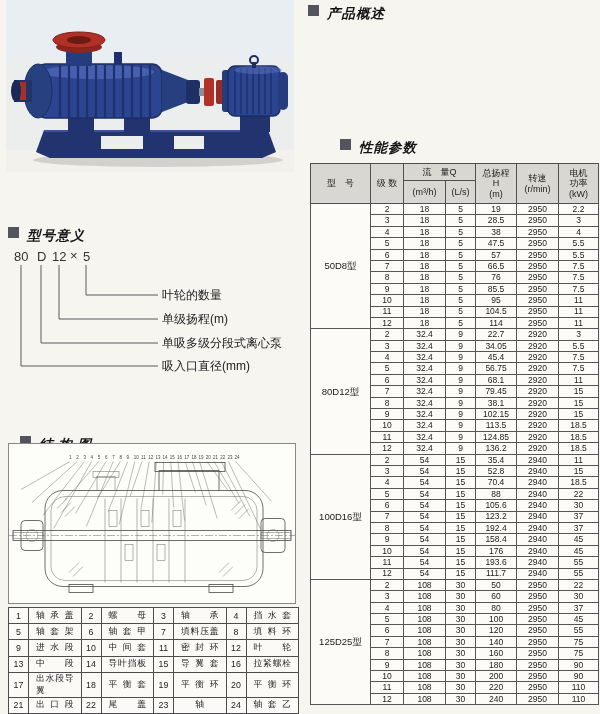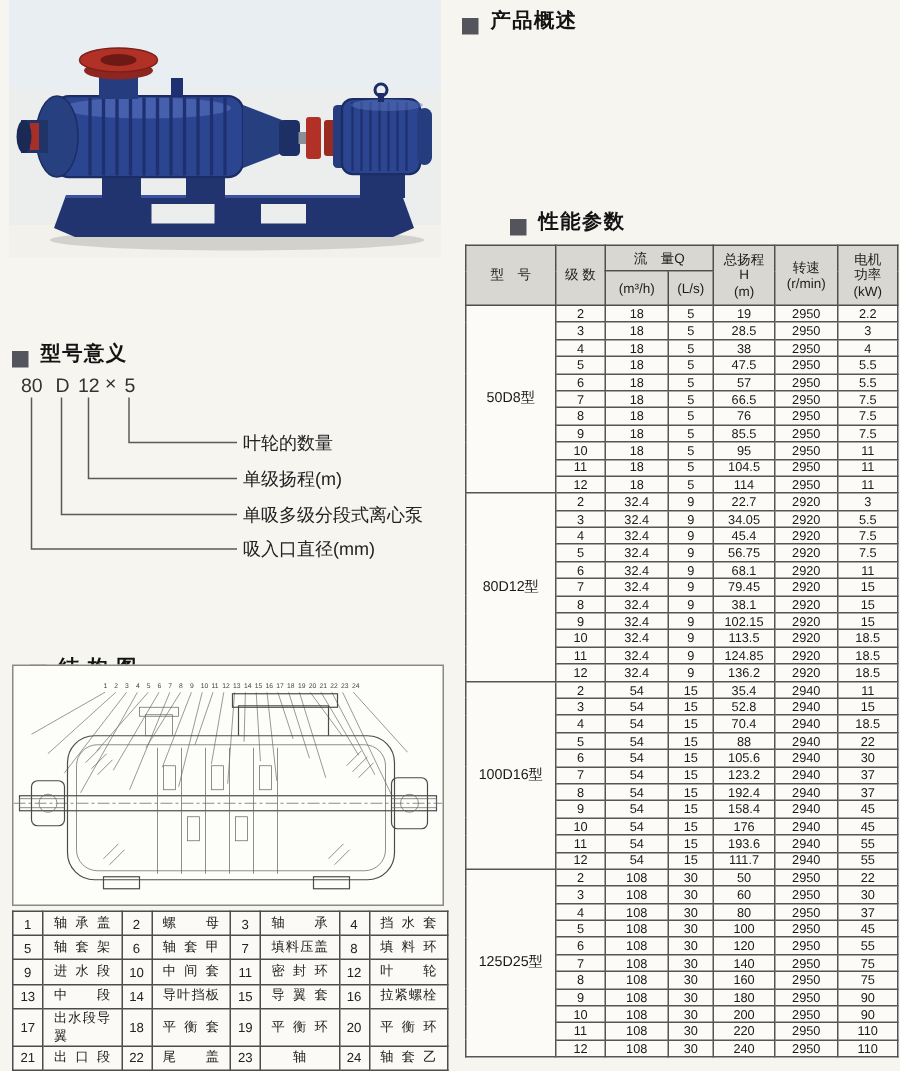--- a/index.html
+++ b/index.html
@@ -7,21 +7,21 @@
   body {
     position:relative;
     background:#f7f5f0;
     font-family:"Liberation Sans", sans-serif;
     color:#1c1c1c;
     overflow:hidden;
   }
   .abs { position:absolute; }
 
   
-  .sec-title { display:flex; align-items:flex-end; gap:8px; font-weight:bold; font-size:13.5px; color:#141414; letter-spacing:1px; }
+  .sec-title { display:flex; align-items:flex-start; gap:8px; font-weight:bold; font-size:13.5px; color:#141414; letter-spacing:1px;font-style:italic; }
   .sq { width:11px; height:11px; background:#54555c; flex:0 0 auto; }
 
   
   .photo { left:6px; top:0; width:288px; height:172px; }
 
   
   .overview-text { left:308px; top:26px; width:291px; font-size:12.5px; line-height:21.5px; text-align:justify; color:#1b1b1b; }
   .overview-text p { text-indent:2em; }
 
   

